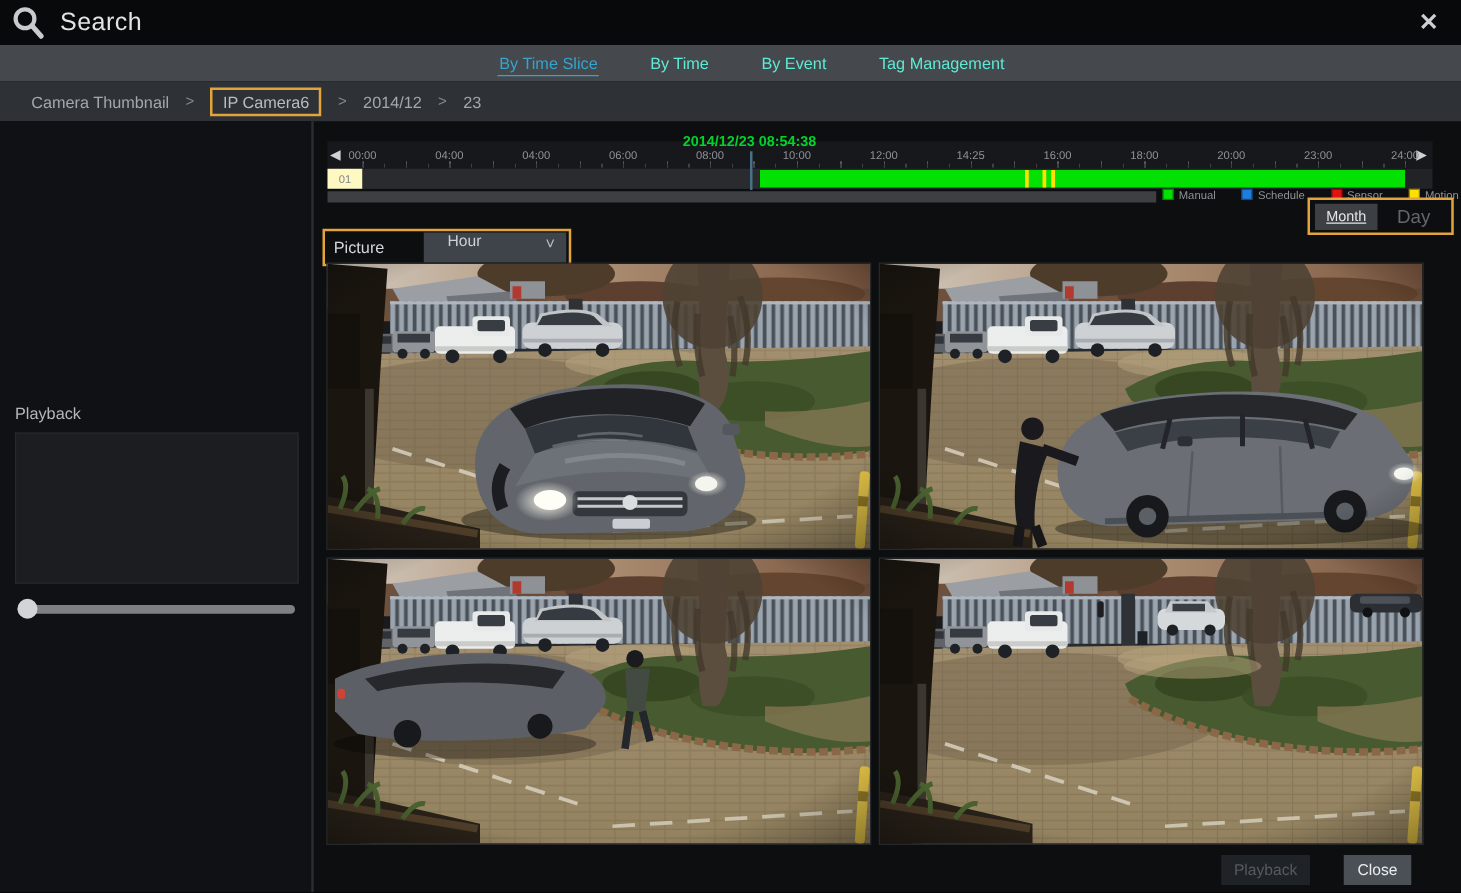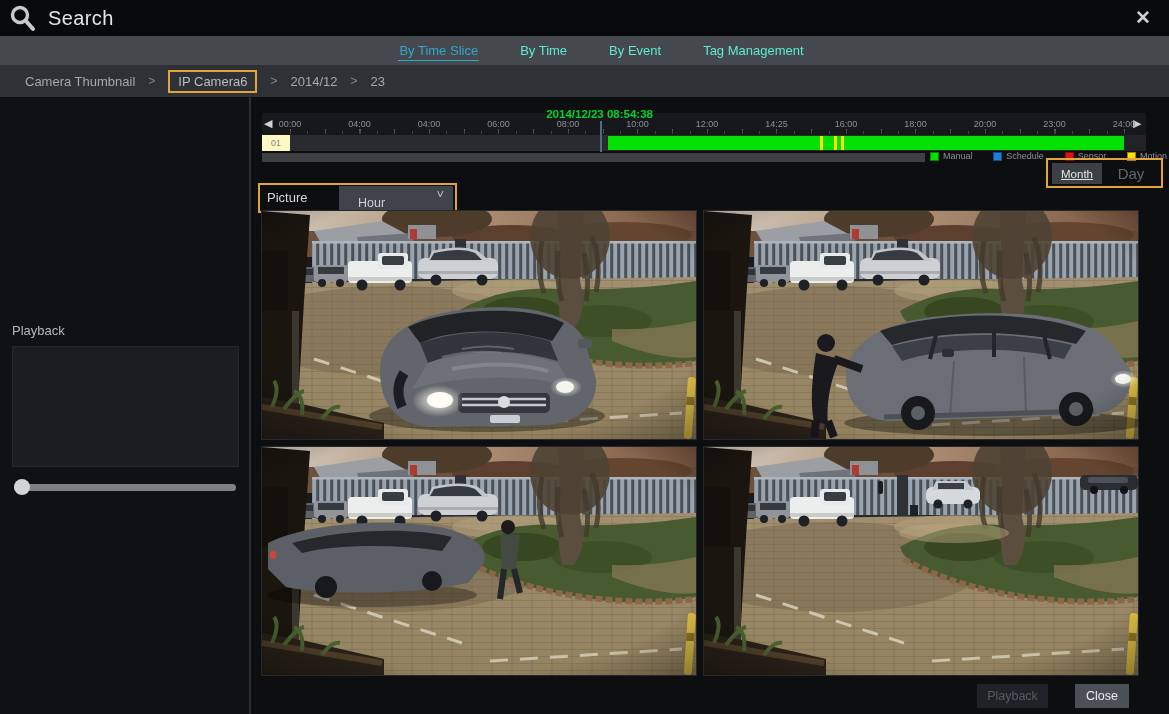--- a/index.html
+++ b/index.html
@@ -46,35 +46,35 @@
                background:repeating-linear-gradient(90deg,#3e4145 0 1px,transparent 1px 17.375px);}
   .hour-label{position:absolute;top:119px;left:calc(290px + var(--i)*69.5px);transform:translateX(-50%);
               font-size:9px;color:#8e9196;white-space:nowrap;}
   .tl-stamp{top:108px;transform:translateX(-50%);font-size:11.5px;font-weight:bold;color:#00d42a;white-space:nowrap;}
   .tl-bar{top:136px;height:14px;background:#02e102;}
   .motion-mark{position:absolute;top:0;width:3px;height:100%;background:#ffe000;}
   .tl-cursor{top:121px;width:2px;height:31px;background:#477089;}
   .tl-arrow{top:117px;font-size:11px;color:#cfd2d5;cursor:pointer;}
   .tl-scrollbar{left:262px;top:153px;width:663px;height:9px;background:#3d3f42;}
   .legend{left:930px;top:149px;width:237px;height:13px;display:flex;justify-content:space-between;align-items:center;}
-  .legend-item{display:flex;align-items:flex-end;gap:4px;font-size:9px;color:#8f9297;white-space:nowrap;}
+  .legend-item{display:flex;align-items:center;gap:4px;font-size:9px;color:#8f9297;white-space:nowrap;}
   .legend-swatch{width:9px;height:9px;box-sizing:border-box;border:1px solid rgba(0,0,0,.4);}
 
   
   .viewtoggle-box{left:1046px;top:158px;width:117px;height:30px;border:2px solid #e2a43b;box-sizing:border-box;}
   .btn-month{left:1052px;top:163px;width:50px;height:21px;background:#3c4045;color:#e4e6e8;font-size:11.5px;
              display:flex;align-items:center;justify-content:center;cursor:pointer;text-decoration:underline;}
   .btn-day{left:1104px;top:163px;width:54px;height:21px;color:#63676c;font-size:15px;
            display:flex;align-items:center;justify-content:center;cursor:pointer;}
 
   
   .picture-box{left:258px;top:183px;width:199px;height:30px;border:2px solid #e2a43b;box-sizing:border-box;}
   .picture-label{left:267px;top:190px;font-size:13px;color:#d4d6d9;}
   .dropdown{left:339px;top:186px;width:114px;height:24px;background:#3f434a;color:#ced1d5;font-size:12.5px;
-            display:flex;align-items:flex-end;padding-left:19px;box-sizing:border-box;cursor:pointer;}
+            display:flex;align-items:flex-start;padding-left:19px;box-sizing:border-box;cursor:pointer;}
   .dd-chevron{position:absolute;right:9px;top:1px;font-size:13px;color:#b9bcc0;}
 
   
   .thumb{position:absolute;width:434px;height:228px;background:#1a1a1a;overflow:hidden;outline:1px solid #26282b;cursor:pointer;}
   .thumb:nth-of-type(1){left:262px;top:211px;}
   .thumb:nth-of-type(2){left:704px;top:211px;}
   .thumb:nth-of-type(3){left:262px;top:447px;}
   .thumb:nth-of-type(4){left:704px;top:447px;}
   svg.cam{width:100%;height:100%;display:block;}
 

